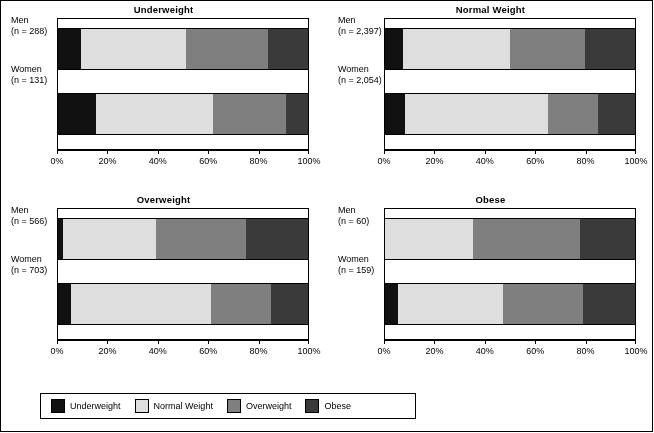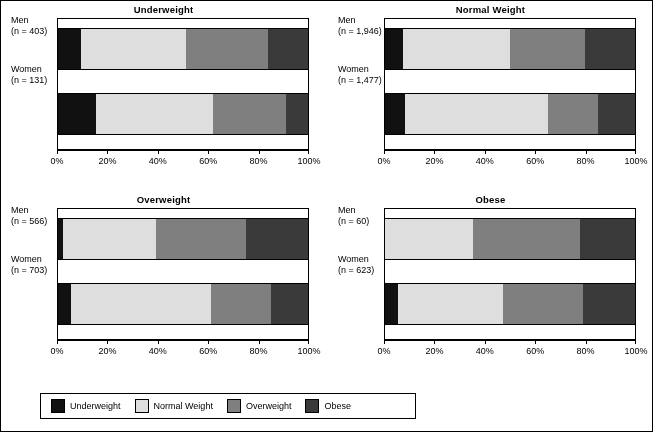--- a/index.html
+++ b/index.html
@@ -167,21 +167,21 @@
 <body>
 
 <div class="frame"></div>
 
 <div class="panels">
 
   <div class="panel p0">
     <div class="panel-title">Underweight</div>
     <div class="row-label l0">
       <span class="l1">Men</span>
-      <span class="l2">(n = 403)</span>
+      <span class="l2">(n = 288)</span>
     </div>
     <div class="row-label l1">
       <span class="l1">Women</span>
       <span class="l2">(n = 131)</span>
     </div>
     <div class="plot">
       <div class="plot-box"></div>
       <div class="bar-row r0">
         <div class="bar">
             <div class="seg" style="width: 9%; background: rgb(17, 17, 17);"></div>
@@ -212,25 +212,25 @@
         <div class="ticklabel" style="left: 201.6px;">80%</div>
         <div class="tick" style="left: 251px;"></div>
         <div class="ticklabel" style="left: 252px;">100%</div>
       </div>
   </div>
 
   <div class="panel p1">
     <div class="panel-title">Normal Weight</div>
     <div class="row-label l0">
       <span class="l1">Men</span>
-      <span class="l2">(n = 1,946)</span>
+      <span class="l2">(n = 2,397)</span>
     </div>
     <div class="row-label l1">
       <span class="l1">Women</span>
-      <span class="l2">(n = 1,477)</span>
+      <span class="l2">(n = 2,054)</span>
     </div>
     <div class="plot">
       <div class="plot-box"></div>
       <div class="bar-row r0">
         <div class="bar">
             <div class="seg" style="width: 7%; background: rgb(17, 17, 17);"></div>
             <div class="seg" style="width: 43%; background: rgb(222, 222, 222);"></div>
             <div class="seg" style="width: 30%; background: rgb(127, 127, 127);"></div>
             <div class="seg" style="width: 20%; background: rgb(58, 58, 58);"></div>
           </div>
@@ -306,21 +306,21 @@
   </div>
 
   <div class="panel p3">
     <div class="panel-title">Obese</div>
     <div class="row-label l0">
       <span class="l1">Men</span>
       <span class="l2">(n = 60)</span>
     </div>
     <div class="row-label l1">
       <span class="l1">Women</span>
-      <span class="l2">(n = 623)</span>
+      <span class="l2">(n = 159)</span>
     </div>
     <div class="plot">
       <div class="plot-box"></div>
       <div class="bar-row r0">
         <div class="bar">
             <div class="seg" style="width: 35%; background: rgb(222, 222, 222);"></div>
             <div class="seg" style="width: 43%; background: rgb(127, 127, 127);"></div>
             <div class="seg" style="width: 22%; background: rgb(58, 58, 58);"></div>
           </div>
       </div>

